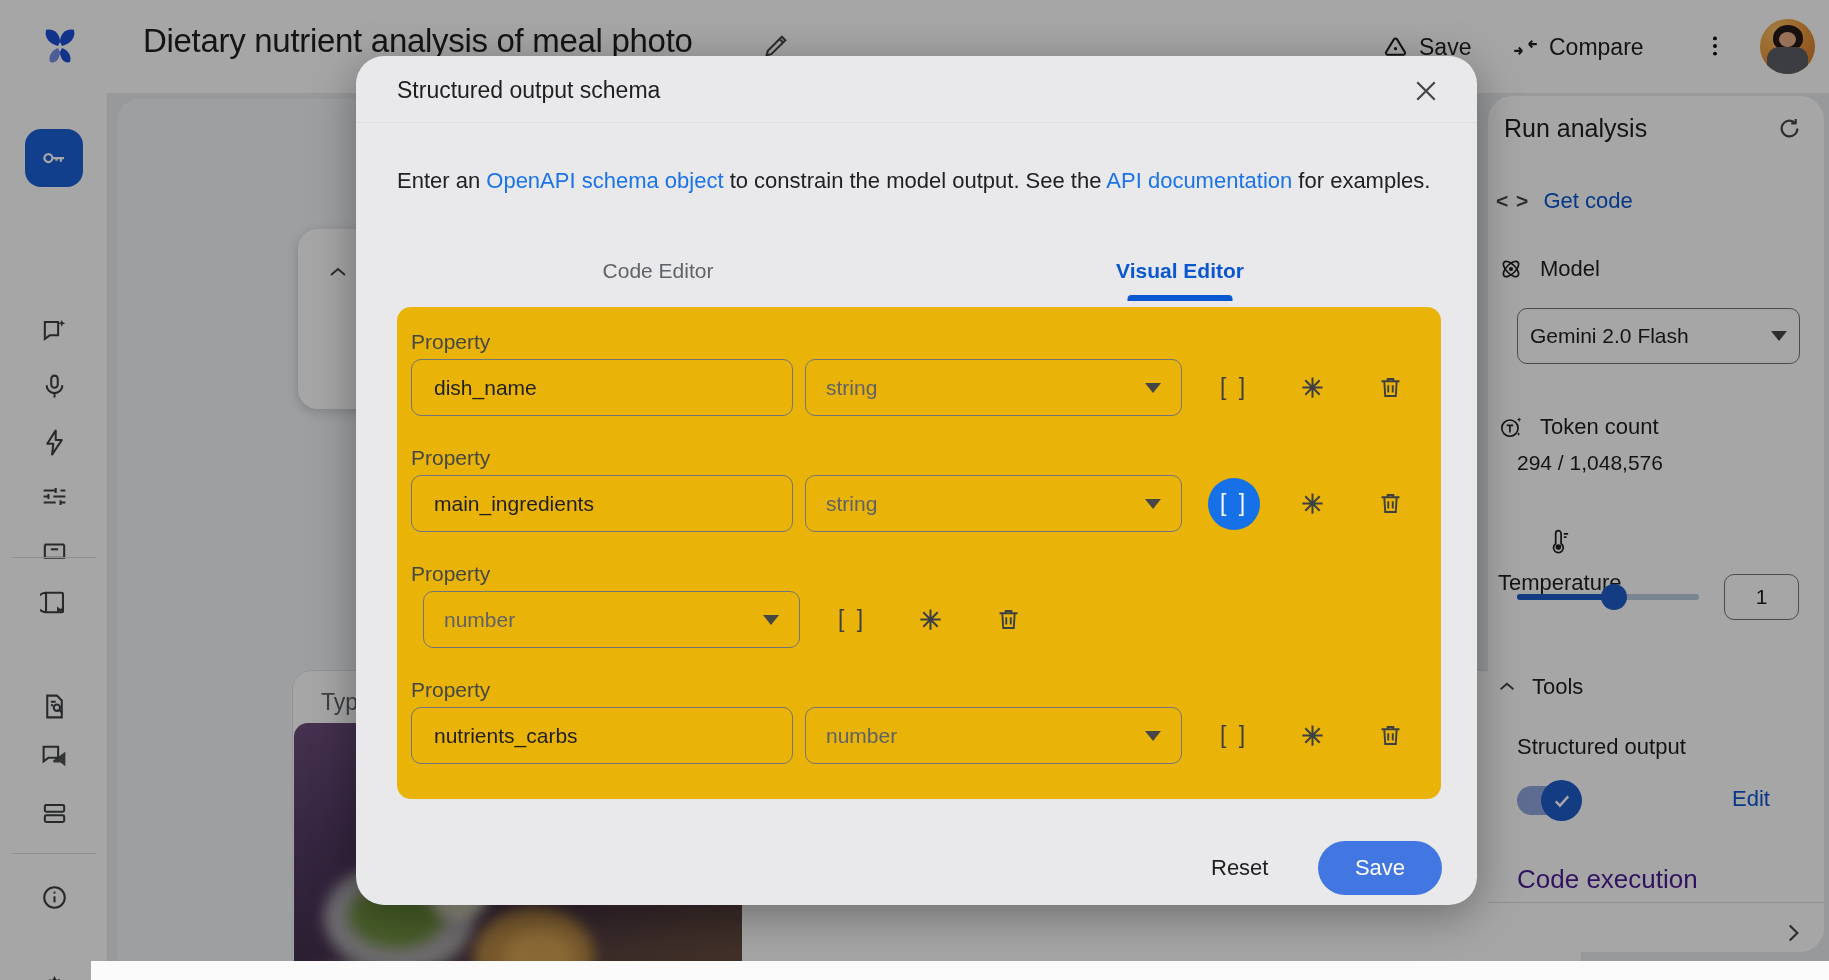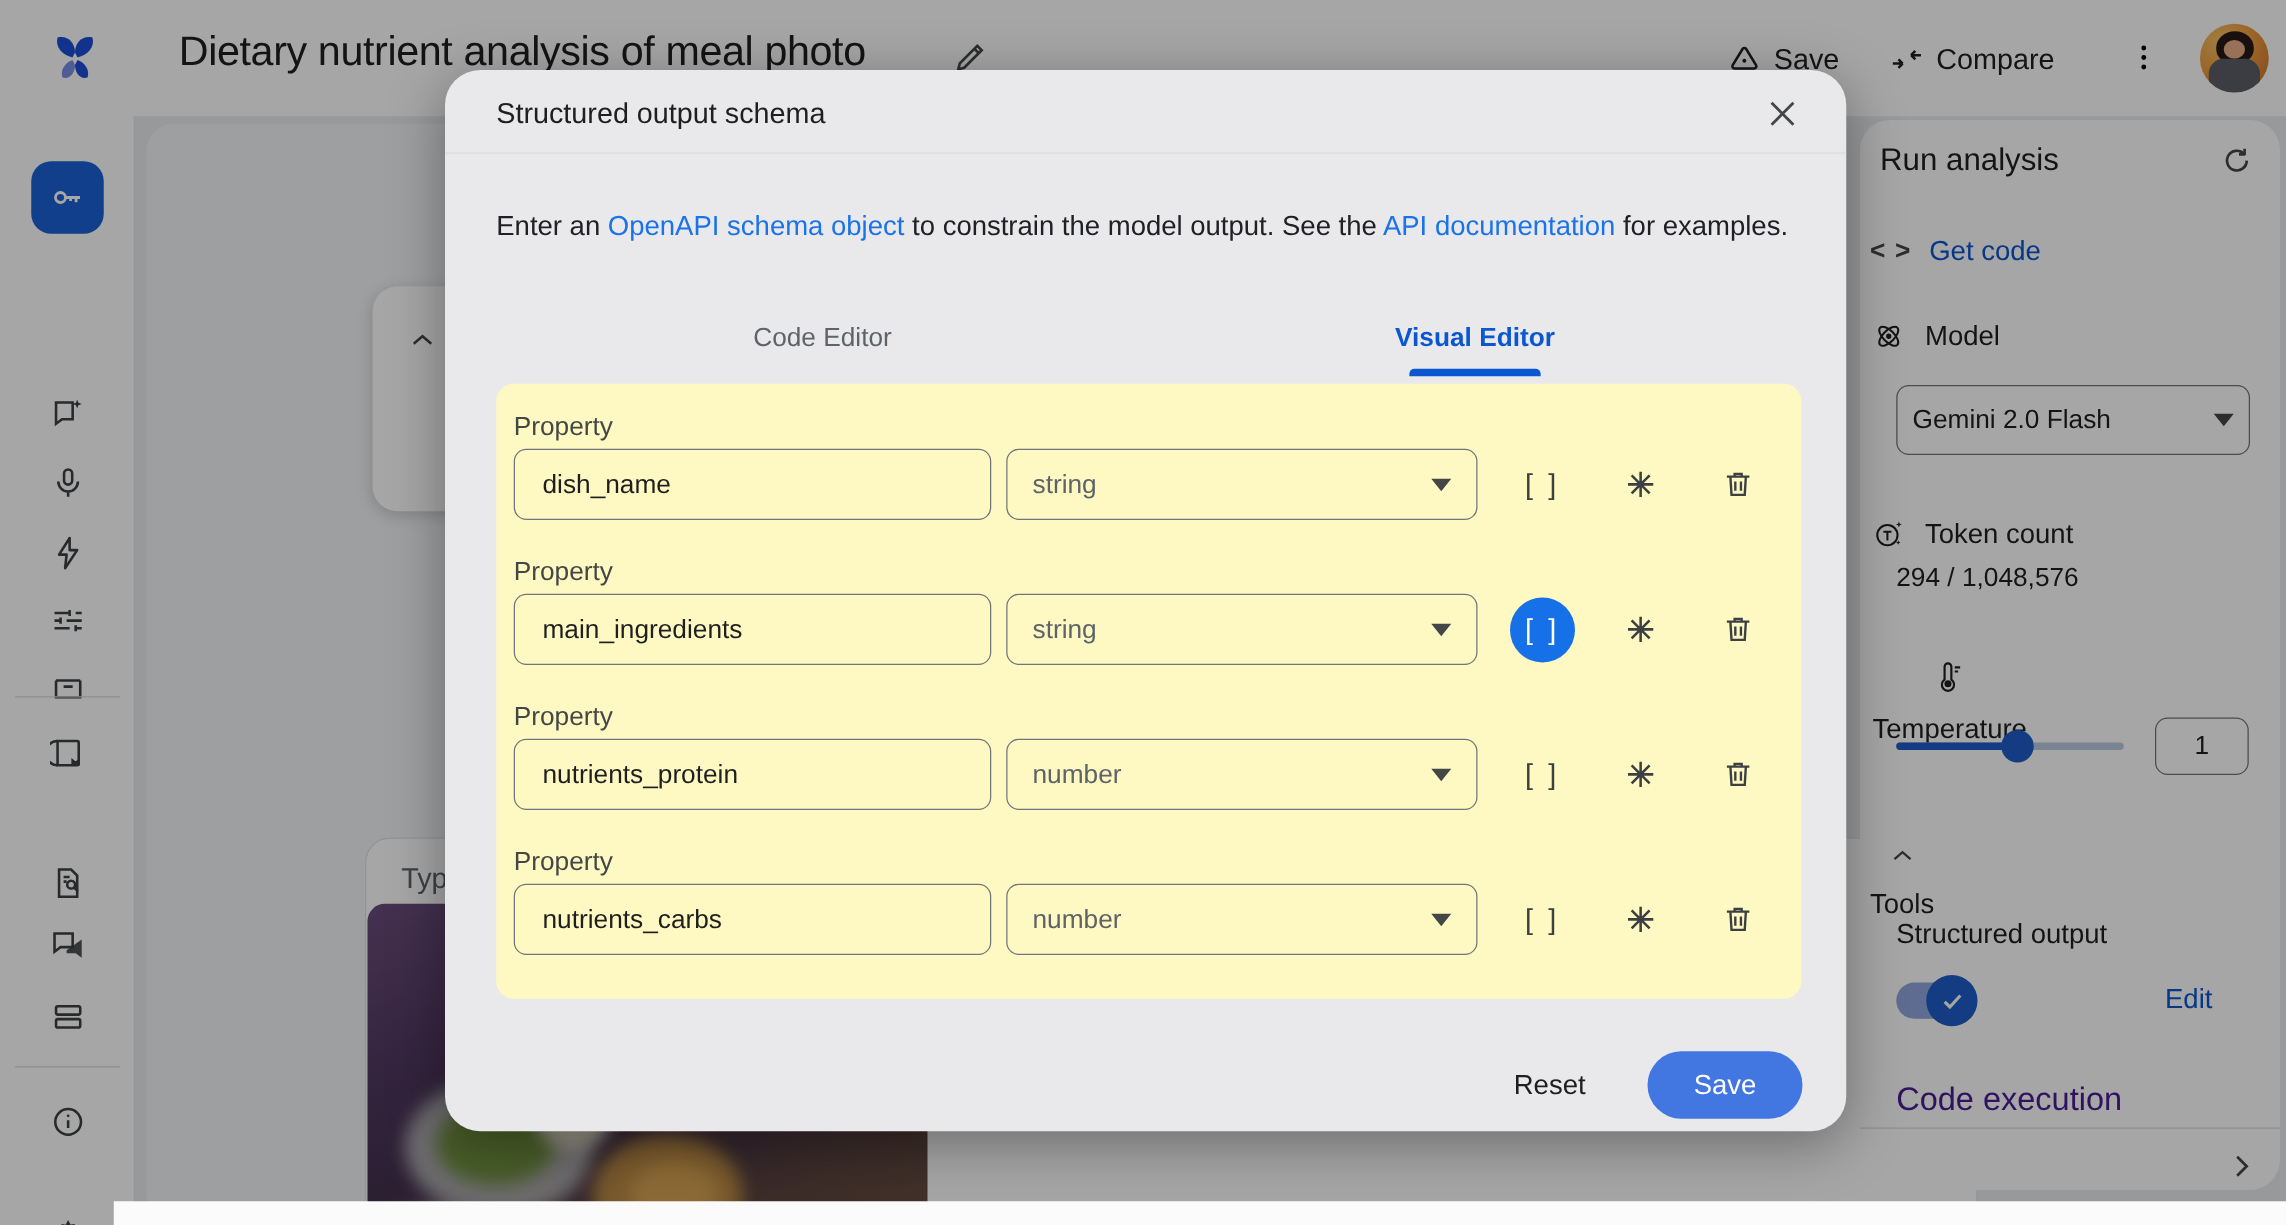--- a/index.html
+++ b/index.html
@@ -53,21 +53,21 @@
   .rs-row-label svg { width:26px; height:26px; color:#1f1f1f; }
   .rs-select { position:absolute; left:29px; top:212px; width:283px; height:56px; border:1.5px solid #72757a; border-radius:10px;
                display:flex; align-items:center; font-size:21px; color:#1f1f1f; padding:0 12px; cursor:pointer; }
   .caret { width:0; height:0; border-left:8px solid transparent; border-right:8px solid transparent; border-top:10px solid #444746; margin-left:auto; }
   .rs-token-val { position:absolute; left:29px; top:355px; font-size:21px; color:#1f1f1f; }
   .slider { position:absolute; left:29px; top:498px; width:182px; height:6px; border-radius:3px; background:#b9cbe0; }
   .slider .fill { position:absolute; left:0; top:0; height:6px; width:96px; border-radius:3px; background:#1f5cc9; }
   .slider .thumb { position:absolute; left:84px; top:-10px; width:26px; height:26px; border-radius:50%; background:#1f5cc9; }
   .temp-box { position:absolute; left:236px; top:478px; width:75px; height:46px; border:1.5px solid #72757a; border-radius:10px;
               display:flex; align-items:center; justify-content:center; font-size:21px; color:#1f1f1f; }
-  .rs-tools { position:absolute; left:8px; top:578px; display:flex; align-items:center; gap:14px; font-size:22px; font-weight:500; color:#1f1f1f; cursor:pointer;flex-direction:column; }
+  .rs-tools { position:absolute; left:8px; top:578px; display:flex; align-items:center; gap:14px; font-size:22px; font-weight:500; color:#1f1f1f; cursor:pointer; }
   .rs-tools svg { width:22px; height:22px; color:#444746; }
   .rs-so-label { position:absolute; left:29px; top:638px; font-size:22px; color:#1f1f1f; }
   .toggle { position:absolute; left:29px; top:690px; width:62px; height:29px; border-radius:15px; background:#8fa6dd; cursor:pointer; }
   .toggle .thumb { position:absolute; right:-3px; top:-6px; width:41px; height:41px; border-radius:50%; background:#1f5cc9;
                    display:flex; align-items:center; justify-content:center; color:#fff; }
   .toggle .thumb svg { width:20px; height:20px; }
   .rs-edit { position:absolute; left:244px; top:690px; font-size:22px; font-weight:500; color:#0b57d0; cursor:pointer; }
   .rs-ce-label { position:absolute; left:29px; top:768px; font-size:26px; color:#4c1d95; }
   .rs-footer-div { position:absolute; left:0; top:806px; width:336px; height:1px; background:#dadce0; }
   .rs-collapse { position:absolute; left:292px; top:824px; width:26px; height:26px; color:#444746; cursor:pointer; }
@@ -82,21 +82,21 @@
            box-shadow:0 10px 45px rgba(0,0,0,0.35); z-index:60; }
   .modal-header { position:absolute; left:0; top:0; width:100%; height:67px; border-bottom:1px solid #dcdcde; }
   .modal-title { position:absolute; left:41px; top:21px; font-size:23px; font-weight:500; color:#1f1f1f; }
   .modal-close { position:absolute; left:1055px; top:20px; width:30px; height:30px; color:#444746; cursor:pointer; }
   .modal-desc { position:absolute; left:41px; top:112px; font-size:22px; color:#202124; }
   .modal-desc a { color:#1a73e8; text-decoration:none; cursor:pointer; }
   .tabbar { position:absolute; left:41px; top:190px; width:1044px; height:50px; display:flex; }
   .tab { flex:1; display:flex; align-items:center; justify-content:center; font-size:21px; color:#5f6368; cursor:pointer; position:relative; }
   .tab.active { color:#0b57d0; font-weight:bold; }
   .tab.active::after { content:""; position:absolute; bottom:-5px; left:50%; transform:translateX(-50%); width:105px; height:6px; border-radius:4px 4px 0 0; background:#0b57d0; }
-  .schema-panel { position:absolute; left:41px; top:251px; width:1044px; height:492px; background:#fef9c3; border-radius:14px; padding:18px 0 0 14px; overflow:hidden; }
+  .schema-panel { position:absolute; left:41px; top:251px; width:1044px; height:492px; background:#eab308; border-radius:14px; padding:18px 0 0 14px; overflow:hidden; }
   .prop-label { font-size:21px; color:#444746; height:34px; display:flex; align-items:center; margin-left:0; }
   .prop-row { display:flex; align-items:center; height:57px; margin-bottom:25px; }
   .prop-input { width:382px; height:57px; border:1.5px solid #72757a; border-radius:10px; background:transparent; font-family:"Liberation Sans",sans-serif;
                 font-size:21px; color:#1f1f1f; padding:0 22px; outline:none; }
   .type-select { width:377px; height:57px; border:1.5px solid #72757a; border-radius:10px; margin-left:12px; display:flex; align-items:center;
                  font-size:21px; color:#5f6368; padding:0 20px; cursor:pointer; }
   .row-icon { width:52px; height:52px; display:flex; align-items:center; justify-content:center; cursor:pointer; color:#3c4043; }
   .array-btn { margin-left:26px; border-radius:50%; font-size:23px; font-weight:500; letter-spacing:3px; }
   .array-btn.on { background:#1670e8; color:#fff; }
   .ast-btn { margin-left:26px; }
@@ -389,21 +389,20 @@
     <div class="row-icon del-btn">
       <svg viewBox="0 0 24 24" fill="none" stroke="currentColor" stroke-width="1.7">
         <path d="M4 6.5h16M9.5 6.5V4.5h5v2M6.5 6.5l.8 13h9.4l.8-13"></path>
               <path d="M10 10v6.5M14 10v6.5"></path>
       </svg>
     </div>
   </div>
 
   <div class="prop-label">Property</div>
   <div class="prop-row">
-    <input class="prop-input" spellcheck="false" value="nutrients_protein" style="">
     <div class="type-select">
       <span>number</span>
       <span class="caret"></span>
     </div>
     <div class="row-icon array-btn">
       <span>[ ]</span>
     </div>
     <div class="row-icon ast-btn">
       <svg viewBox="0 0 24 24" stroke="currentColor" stroke-width="1.8" fill="none">
         <path d="M12 3v18M3 12h18M5.6 5.6l12.8 12.8M18.4 5.6L5.6 18.4"></path>

